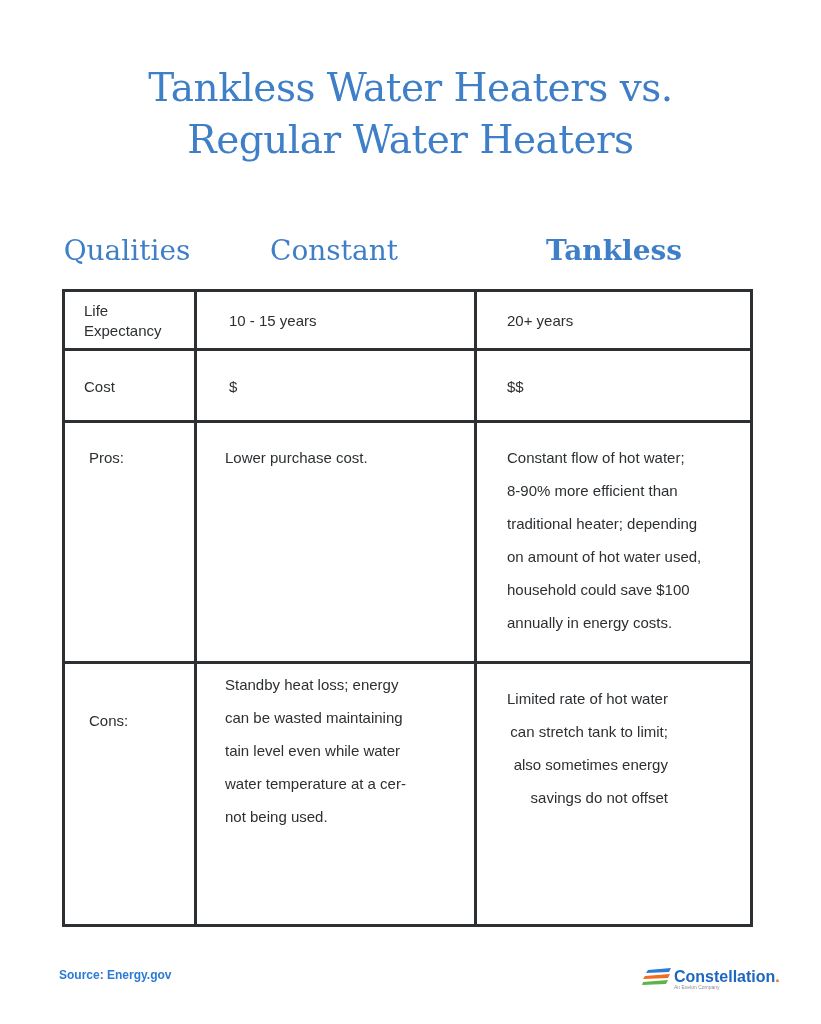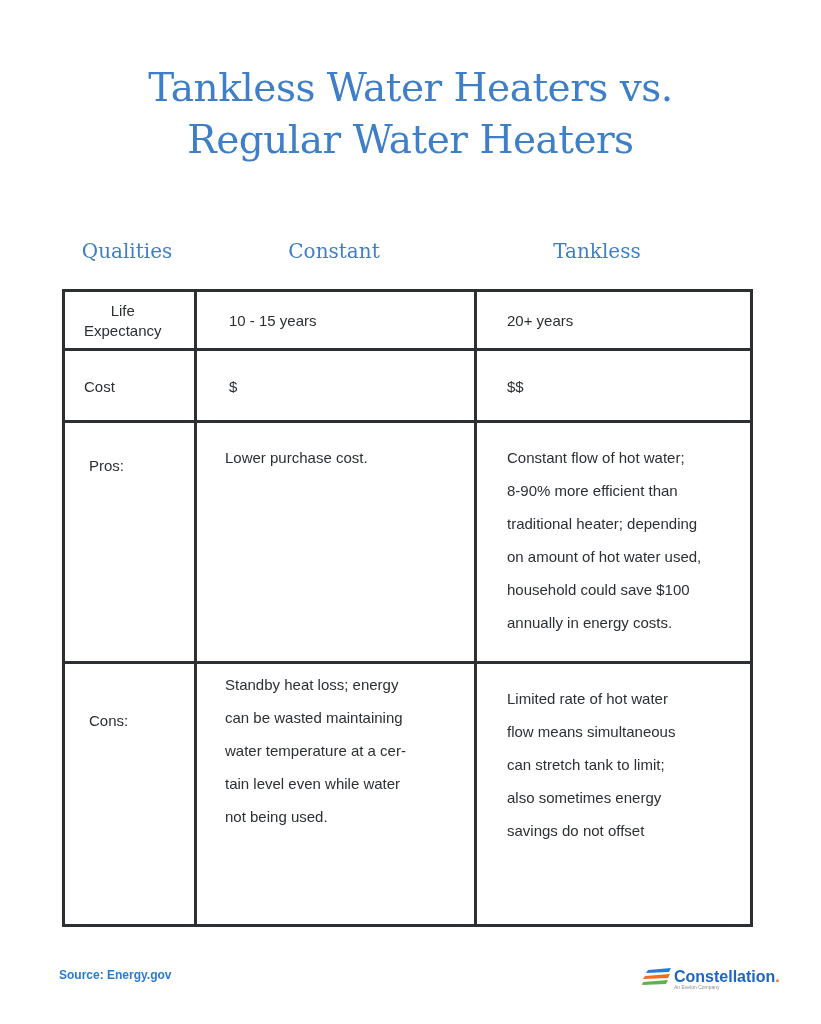--- a/index.html
+++ b/index.html
@@ -7,38 +7,38 @@
   body { position: relative; font-family: "Liberation Sans", sans-serif; color: #2c3033; }
 
   .title {
     position: absolute; left: 0; top: 62px; width: 821px;
     text-align: center; color: #3f7fc8;
     font-family: "DejaVu Serif", serif; font-size: 39px; line-height: 52px;
     letter-spacing: -0.5px;
   }
   .col-head {
     position: absolute; top: 236px; color: #3f7fc8;
-    font-family: "DejaVu Serif", serif; font-size: 20px; line-height: 30px;
+    font-family: "DejaVu Serif", serif; font-size: 28px; line-height: 30px;
     text-align: center;
   }
   .h-qual { left: 60px; width: 134px; }
   .h-reg  { left: 194px; width: 280px; }
-  .h-tank { left: 457px; width: 280px; }
+  .h-tank { left: 474px; width: 280px; font-weight: bold; }
 
   .grid {
     position: absolute; left: 62px; top: 289px; width: 691px; height: 638px;
     border: 3px solid #2c3033;
   }
   .vline { position: absolute; top: 0; bottom: 0; width: 3px; background: #2c3033; }
   .hline { position: absolute; left: 0; right: 0; height: 3px; background: #2c3033; }
 
   .cell {
     position: absolute; font-size: 15px; color: #2c3033;
   }
-  .label-text { line-height: 20px; text-align: center; }
+  .label-text { line-height: 20px; }
   .body-text { line-height: 33px; }
 
   .source {
     position: absolute; left: 59px; top: 968px; color: #2a7bd4;
     font-size: 12px; font-weight: bold;
   }
   .logo { position: absolute; left: 642px; top: 965px; width: 120px; height: 30px; }
   .logo-mark { position: absolute; left: 0; top: 2px; width: 30px; height: 20px; }
   .logo-word { position: absolute; left: 32px; top: 3px; color: #1e67c0; font-size: 16px; font-weight: bold; }
   .logo-dot { color: #f26b21; }
@@ -67,44 +67,43 @@
     <div>Life</div>
     <div>Expectancy</div>
   </div>
   <div class="cell" style="left:164px; top:20px;">10 - 15 years</div>
   <div class="cell" style="left:442px; top:20px;">20+ years</div>
 
   <div class="cell" style="left:19px; top:86px;">Cost</div>
   <div class="cell" style="left:164px; top:86px;">$</div>
   <div class="cell" style="left:442px; top:86px;">$$</div>
 
-  <div class="cell" style="left:24px; top:165px;">Pros:</div>
+  <div class="cell" style="left:24px; top:157px;">Pros:</div>
   <div class="cell body-text" style="left:160px; top:149px;">
     <div>Lower purchase cost.</div>
   </div>
   <div class="cell body-text" style="left:442px; top:149px;">
     <div>Constant flow of hot water;</div>
     <div>8-90% more efficient than</div>
     <div>traditional heater; depending</div>
     <div>on amount of hot water used,</div>
     <div>household could save $100</div>
     <div>annually in energy costs.</div>
   </div>
 
   <div class="cell" style="left:24px; top:398px;margin-top:22px;">Cons:</div>
   <div class="cell body-text" style="left:160px; top:376px;">
     <div>Standby heat loss; energy</div>
     <div>can be wasted maintaining</div>
+    <div>tain level even while water</div>
     <div>water temperature at a cer-</div>
-    <div>tain level even while water</div>
     <div>not being used.</div>
   </div>
-  <div class="cell body-text" style="left:442px; top:390px;">
+  <div class="cell body-text" style="left:442px; top:390px;text-align:right;">
     <div>Limited rate of hot water</div>
-    <div>flow means simultaneous</div>
     <div>can stretch tank to limit;</div>
     <div>also sometimes energy</div>
     <div>savings do not offset</div>
   </div>
 </div>
 
 <div class="source">Source: Energy.gov</div>
 
 <div class="logo">
   <svg class="logo-mark" viewBox="0 0 30 20">

